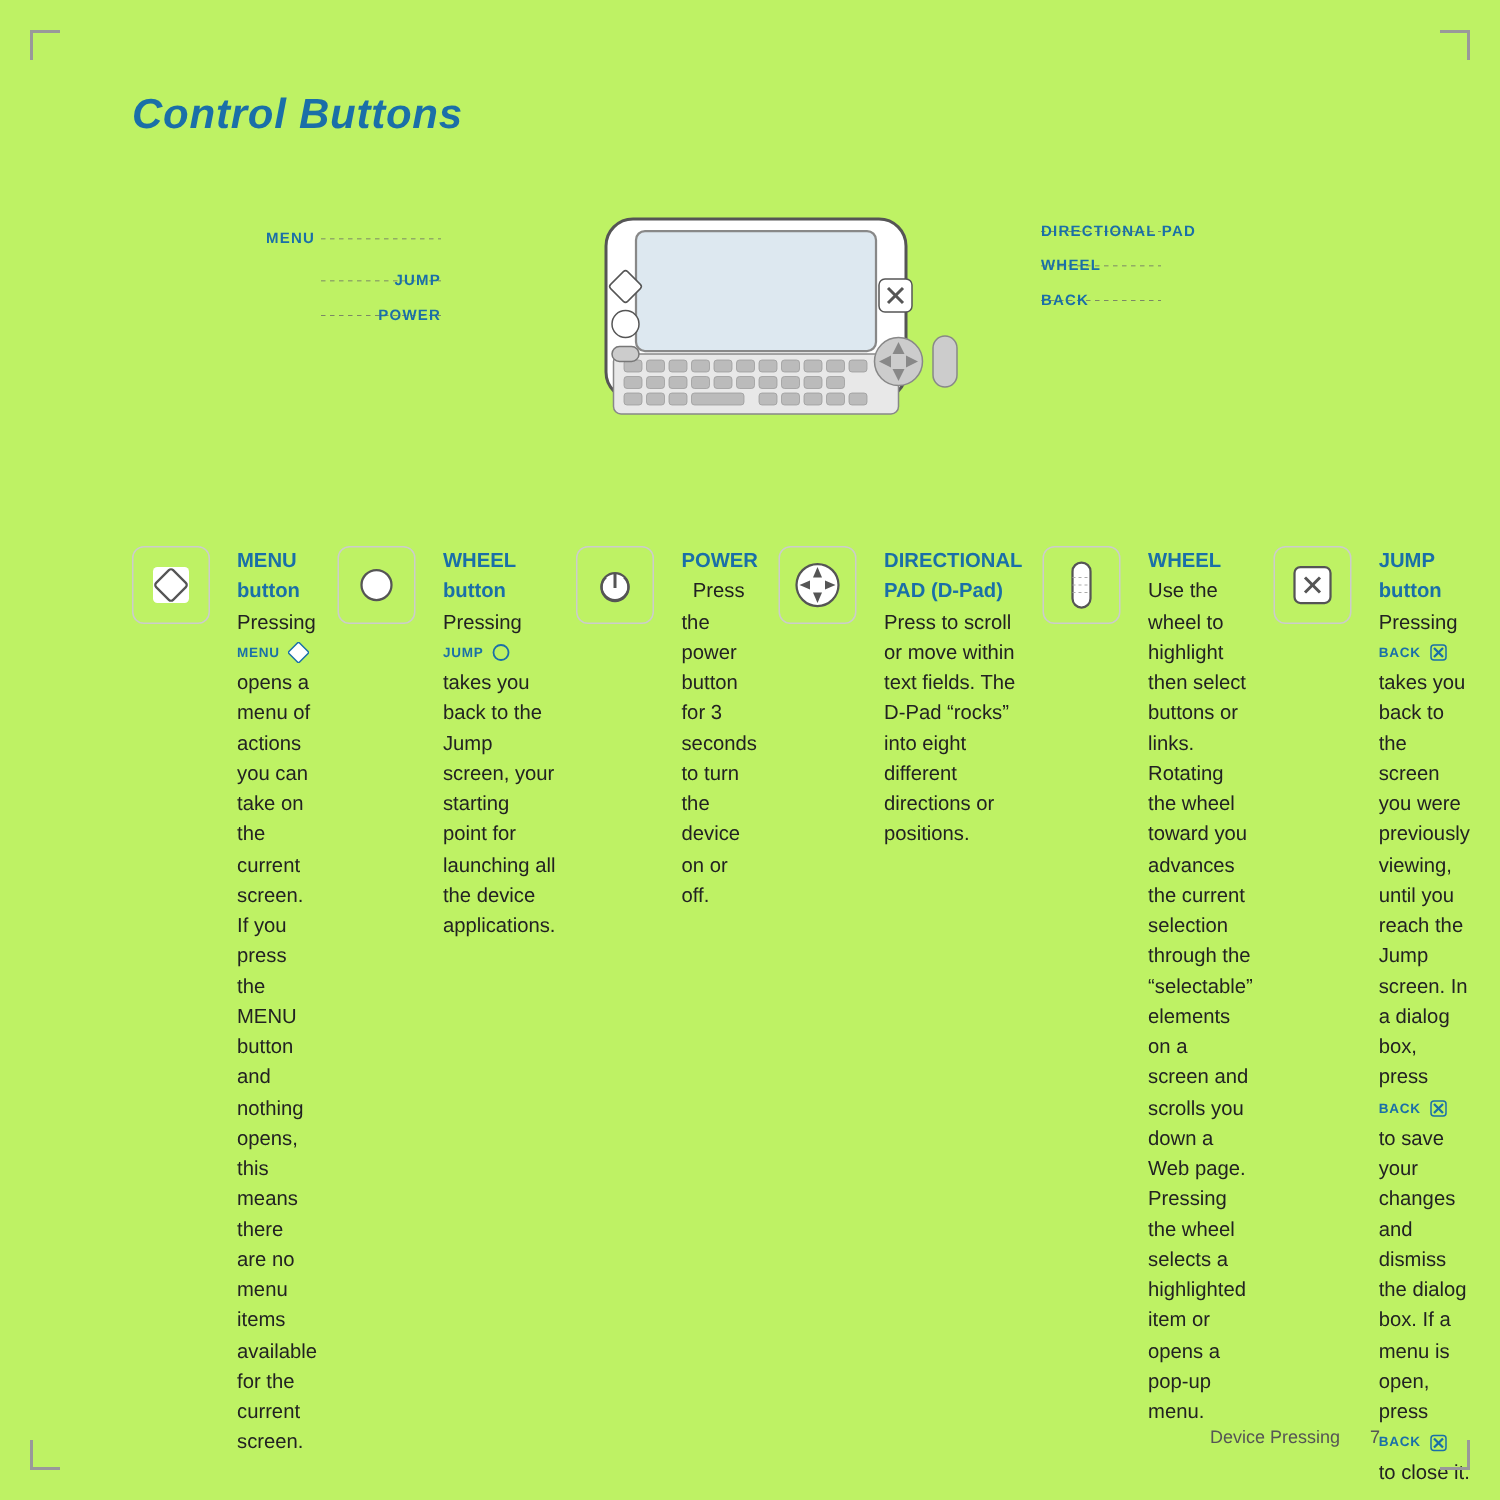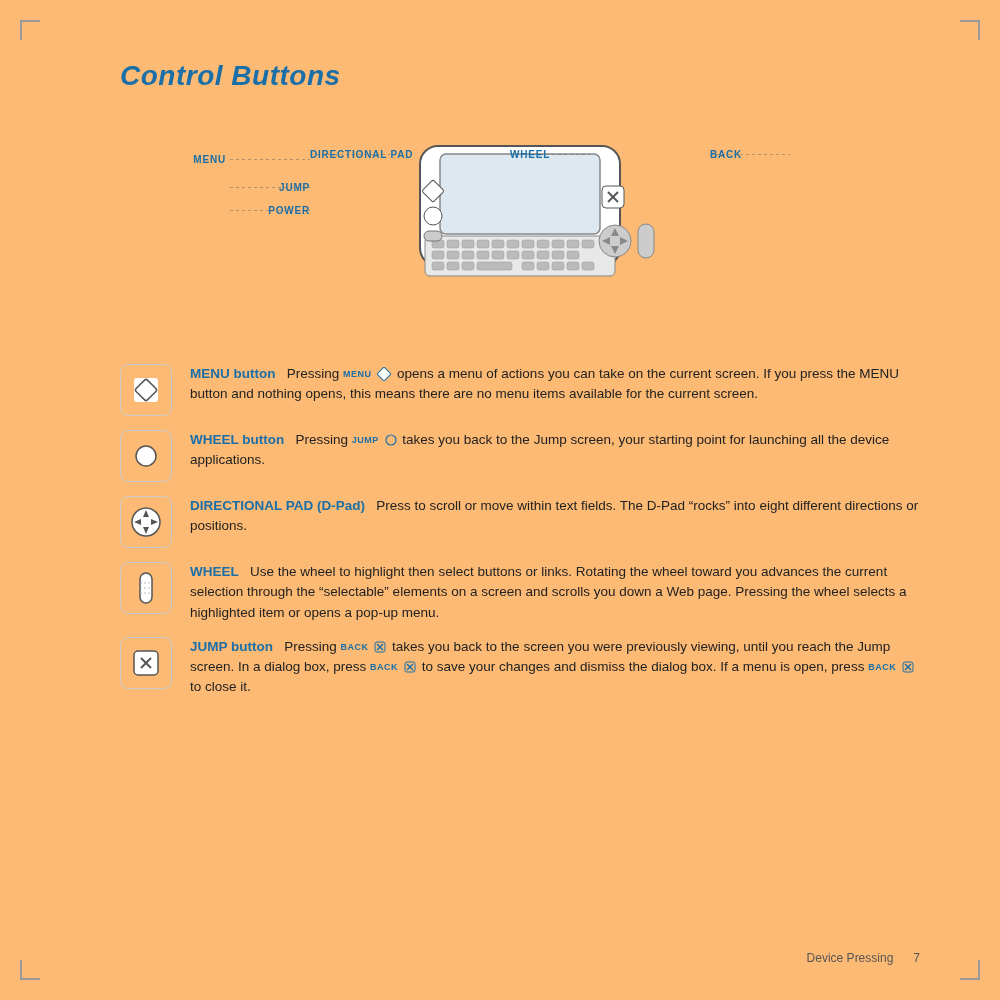--- a/index.html
+++ b/index.html
@@ -8,22 +8,22 @@
       font-family: Arial, Helvetica, sans-serif;
       width: 1000px;
       height: 1000px;
       overflow: hidden;
       position: relative;
     }
 
     .page {
       width: 1000px;
       height: 1000px;
-      background: #fdba74;
-      padding: 60px 80px 40px 120px;
+      background: #bef264;
+      padding: 60px 80px 40px 88px;
       position: relative;
     }
 
     
     .corner {
       position: absolute;
       width: 20px;
       height: 20px;
     }
     .corner-tl { top: 20px; left: 20px; border-top: 2px solid #999; border-left: 2px solid #999; }
@@ -72,21 +72,21 @@
       color: #1a6fa8;
       letter-spacing: 0.8px;
       text-transform: uppercase;
     }
     .diag-label.left { text-align: right; }
     .diag-label.right { text-align: left; }
 
     
     .control-items {
       display: flex;
-      flex-direction: column;
+      flex-direction: row;
       gap: 14px;
       margin-top: 10px;
     }
 
     .control-row {
       display: flex;
       align-items: flex-start;
       gap: 18px;
     }
 
@@ -228,21 +228,21 @@
             </svg>
         </div>
         <div style="display:flex; align-items:center; gap:4px; justify-content:flex-end; width:140px;">
           <span class="diag-label left">POWER</span>
           <svg width="80" height="1" style="display:inline-block;">
               <line x1="0" y1="0" x2="80" y2="0" stroke="#666" stroke-width="1" stroke-dasharray="3,3"></line>
             </svg>
         </div>
       </div>
 
-      <div style="position:absolute; right:0; top:28px; display:flex; flex-direction:row; gap:40px; align-items:flex-start;">
+      <div style="position:absolute; right:0; top:28px; display:flex; flex-direction:column; gap:22px; align-items:flex-start;">
         <div style="display:flex; align-items:center; gap:4px; width:160px;">
           <svg width="80" height="1" style="display:inline-block;">
               <line x1="0" y1="0" x2="80" y2="0" stroke="#666" stroke-width="1" stroke-dasharray="3,3"></line>
             </svg>
           <span class="diag-label right">DIRECTIONAL PAD</span>
         </div>
         <div style="display:flex; align-items:center; gap:4px; width:160px;">
           <svg width="80" height="1" style="display:inline-block;">
               <line x1="0" y1="0" x2="80" y2="0" stroke="#666" stroke-width="1" stroke-dasharray="3,3"></line>
             </svg>
@@ -287,20 +287,33 @@
       <div class="control-text">
         <span class="label-bold">WHEEL button</span>
         &nbsp; Pressing <span class="inline-label">JUMP</span>
         <svg width="12" height="12" viewBox="0 0 12 12" style="display:inline-block; vertical-align:middle; margin:0 2px;">
           <circle cx="6" cy="6" r="5" fill="none" stroke="#1a6fa8" stroke-width="1.2"></circle>
         </svg>
         takes you back to the Jump screen, your starting point for launching all the device applications.
       </div>
     </div>
 
+    <div class="control-row">
+      <div class="icon-box">
+        <svg width="34" height="34" viewBox="0 0 34 34">
+          <circle cx="17" cy="18" r="9" fill="white" stroke="#555" stroke-width="1.5"></circle>
+          <line x1="17" y1="9" x2="17" y2="19" stroke="#555" stroke-width="2"></line>
+          <path d="M11,12 A9,9 0 1,0 23,12" fill="none" stroke="#555" stroke-width="1.5"></path>
+        </svg>
+      </div>
+      <div class="control-text">
+        <span class="label-bold">POWER</span>
+        &nbsp; Press the power button for 3 seconds to turn the device on or off.
+      </div>
+    </div>
 
     <div class="control-row">
       <div class="icon-box">
         <svg width="38" height="38" viewBox="0 0 38 38">
           <circle cx="19" cy="19" r="14" fill="white" stroke="#555" stroke-width="1.5"></circle>
           <polygon points="19,7 16,14 22,14" fill="#555"></polygon>
           <polygon points="19,31 16,24 22,24" fill="#555"></polygon>
           <polygon points="7,19 14,16 14,22" fill="#555"></polygon>
           <polygon points="31,19 24,16 24,22" fill="#555"></polygon>
         </svg>

